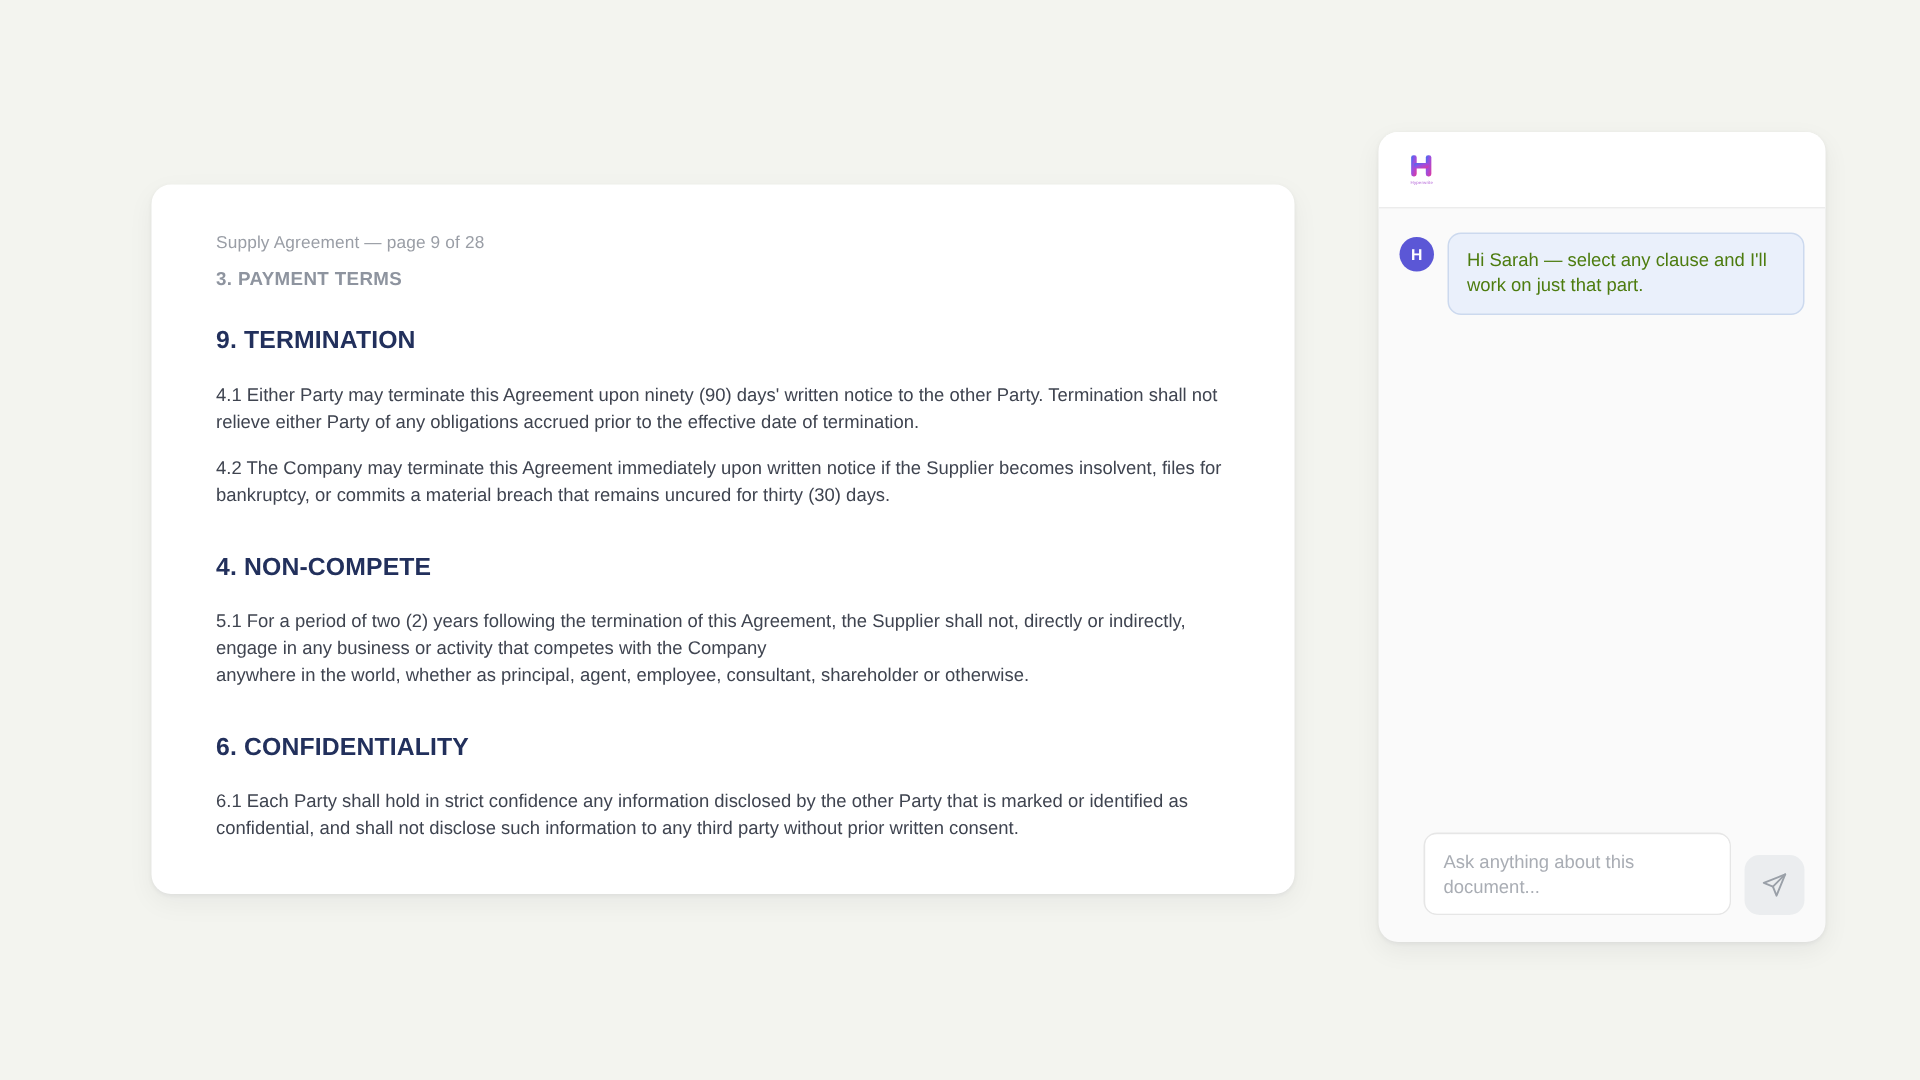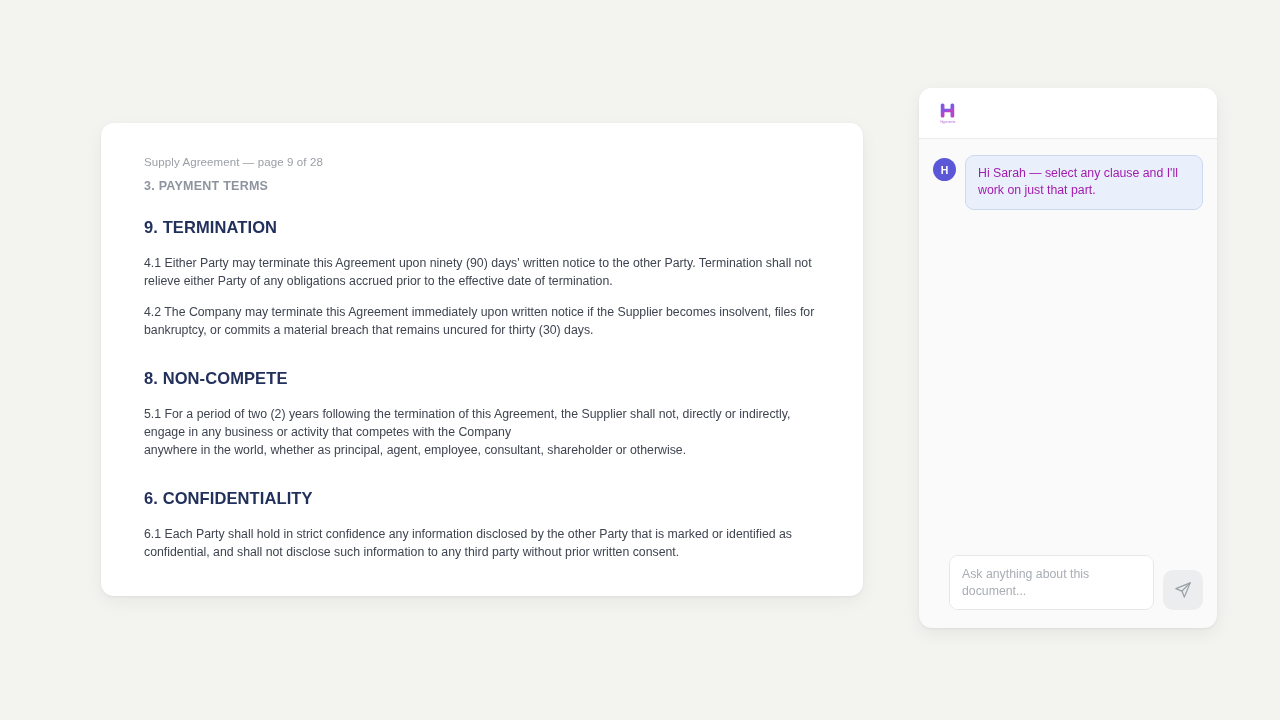--- a/index.html
+++ b/index.html
@@ -145,21 +145,21 @@
     margin-top: 3px;
   }
 
   .bubble {
     background: #eaf0fb;
     border: 1px solid #ccd9ee;
     border-radius: 9px;
     padding: 9px 12px 10px 12px;
     font-size: 12.3px;
     line-height: 17px;
-    color: #a21caf;
+    color: #4d7c0f;
     max-width: 241px;
   }
 
   .chat-footer {
     flex: 0 0 auto;
     padding: 0 14px 18px 14px;
     display: flex;
     align-items: flex-end;
     gap: 9px;
   }
@@ -205,21 +205,21 @@
   <div class="doc-card">
 
     <div class="doc-meta">Supply Agreement — page 9 of 28</div>
 
     <div class="doc-prev-heading">3. PAYMENT TERMS</div>
 
     <div class="doc-heading">9. TERMINATION</div>
     <p class="doc-para">4.1 Either Party may terminate this Agreement upon ninety (90) days' written notice to the other Party. Termination shall not relieve either Party of any obligations accrued prior to the effective date of termination.</p>
     <p class="doc-para">4.2 The Company may terminate this Agreement immediately upon written notice if the Supplier becomes insolvent, files for bankruptcy, or commits a material breach that remains uncured for thirty (30) days.</p>
 
-    <div class="doc-heading spaced">8. NON-COMPETE</div>
+    <div class="doc-heading spaced">4. NON-COMPETE</div>
     <p class="doc-para">5.1 For a period of two (2) years following the termination of this Agreement, the Supplier shall not, directly or indirectly, engage in any business or activity that competes with the Company<br>anywhere in the world, whether as principal, agent, employee, consultant, shareholder or otherwise.</p>
 
     <div class="doc-heading spaced">6. CONFIDENTIALITY</div>
     <p class="doc-para">6.1 Each Party shall hold in strict confidence any information disclosed by the other Party that is marked or identified as confidential, and shall not disclose such information to any third party without prior written consent.</p>
   </div>
 
   <div class="chat-panel">
 
     <div class="chat-header">
       <div class="brand-logo">

